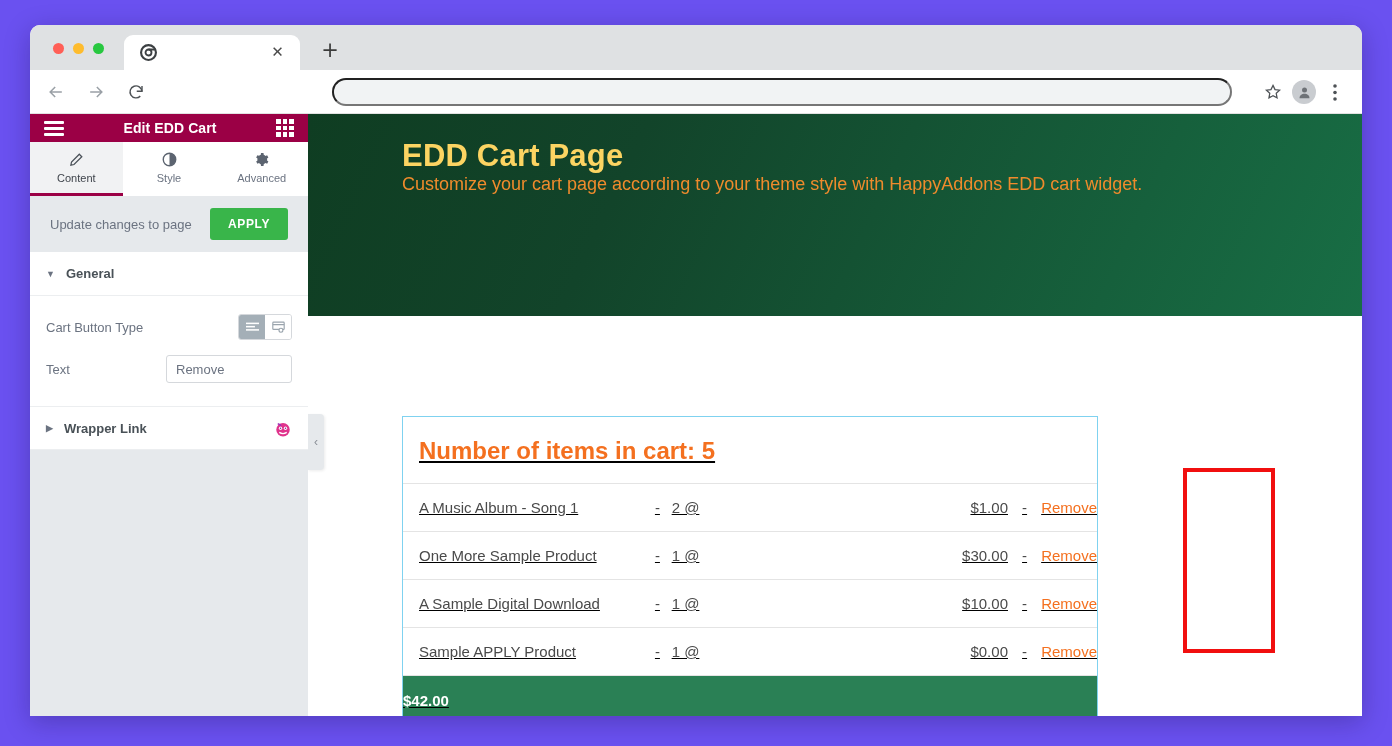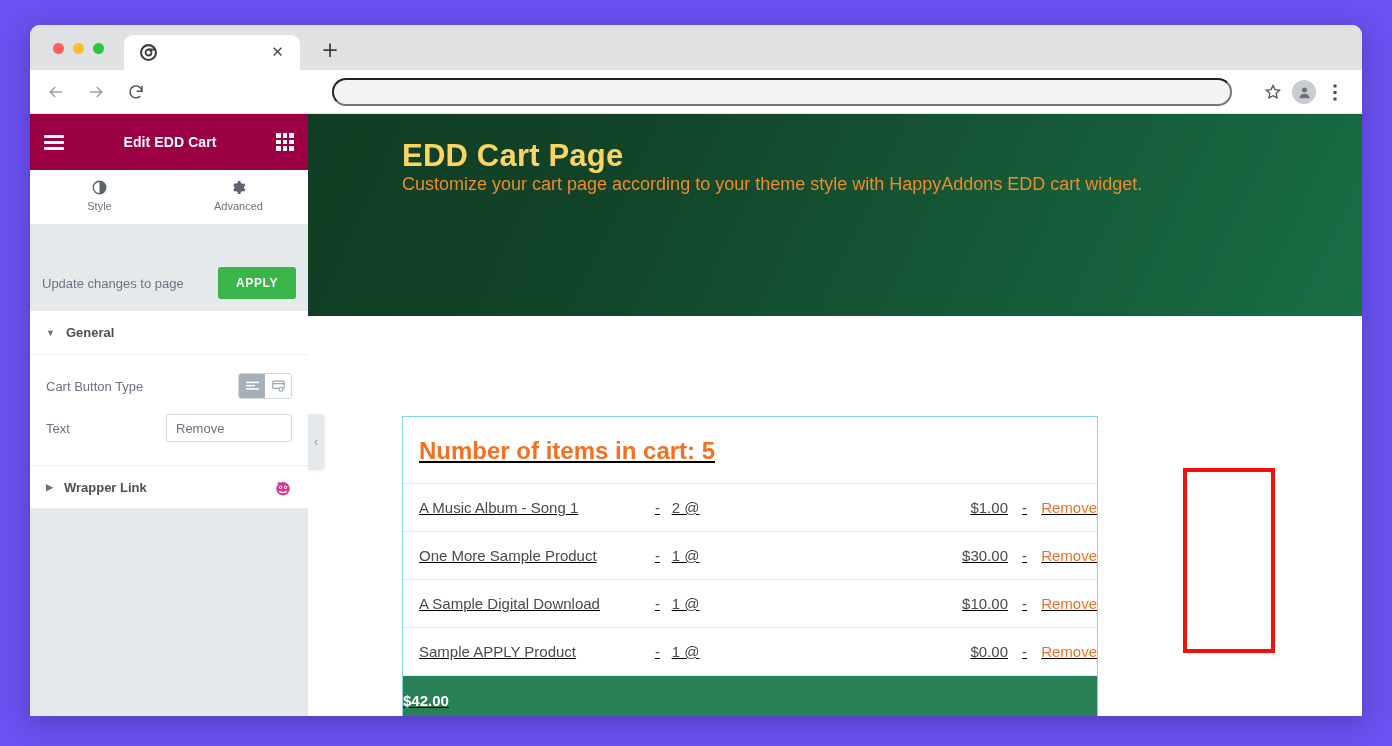--- a/index.html
+++ b/index.html
@@ -92,21 +92,21 @@
   }
 
   
   .panel {
     position: absolute; left: 0; top: 0;
     width: 278px; height: 602px;
     background: #e6e9ec;
     z-index: 20;
   }
   .panel-head {
-    height: 56px; background: #9b0045;
+    height: 28px; background: #9b0045;
     display: flex; align-items: center; justify-content: space-between;
     padding: 0 14px;
   }
   .panel-title { color: #ffffff; font-size: 14px; font-weight: bold; letter-spacing: .1px; }
   .burger { width: 20px; display: flex; flex-direction: column; gap: 3px; cursor: pointer; }
   .burger i { display: block; height: 3px; background: #ffffff; border-radius: 1px; }
   .grid9 {
     width: 18px; height: 18px;
     display: grid; grid-template-columns: repeat(3,1fr); grid-template-rows: repeat(3,1fr);
     gap: 2px; cursor: pointer;
@@ -119,22 +119,21 @@
     align-items: center; justify-content: center; gap: 4px;
     font-size: 11px; color: #6b7381; cursor: pointer;
     border-bottom: 3px solid transparent;
   }
   .ptab .pic { height: 17px; display: flex; align-items: center; color: #6b7381; }
   .ptab.active { background: #f1f2f3; border-bottom-color: #9b0045; color: #3f444b; }
 
   .apply-bar {
     height: 56px; background: #e6e9ec;
     display: flex; align-items: center; justify-content: space-between;
-    padding: 0 12px;
-    margin-top: 31px;
+    padding: 0 20px;
   }
   .apply-text { font-size: 13px; color: #6b7381; }
   .apply-btn {
     background: #39b54a; color: #ffffff;
     font-size: 12px; font-weight: bold; letter-spacing: .6px;
     padding: 9px 18px; border: none; border-radius: 3px; cursor: pointer;
   }
 
   .section-head {
     height: 44px; background: #ffffff;
@@ -322,20 +321,28 @@
             <i></i>
             <i></i>
             <i></i>
             <i></i>
             <i></i>
             <i></i>
         </span>
       </div>
 
       <div class="panel-tabs">
+        <div class="ptab active">
+          <span class="pic">
+            <svg width="15" height="15" viewBox="0 0 24 24" fill="none" stroke="#4a5158" stroke-width="2">
+              <path d="M16.5 3.5l4 4L8 20l-5 1 1-5z"></path>
+              </svg>
+          </span>
+          <span>Content</span>
+        </div>
         <div class="ptab">
           <span class="pic">
             <svg width="15" height="15" viewBox="0 0 24 24">
               <circle cx="12" cy="12" r="10" fill="none" stroke="#5c6470" stroke-width="2.2"></circle>
               <path d="M12 2a10 10 0 0 1 0 20z" fill="#5c6470"></path>
               </svg>
           </span>
           <span>Style</span>
         </div>
         <div class="ptab">

